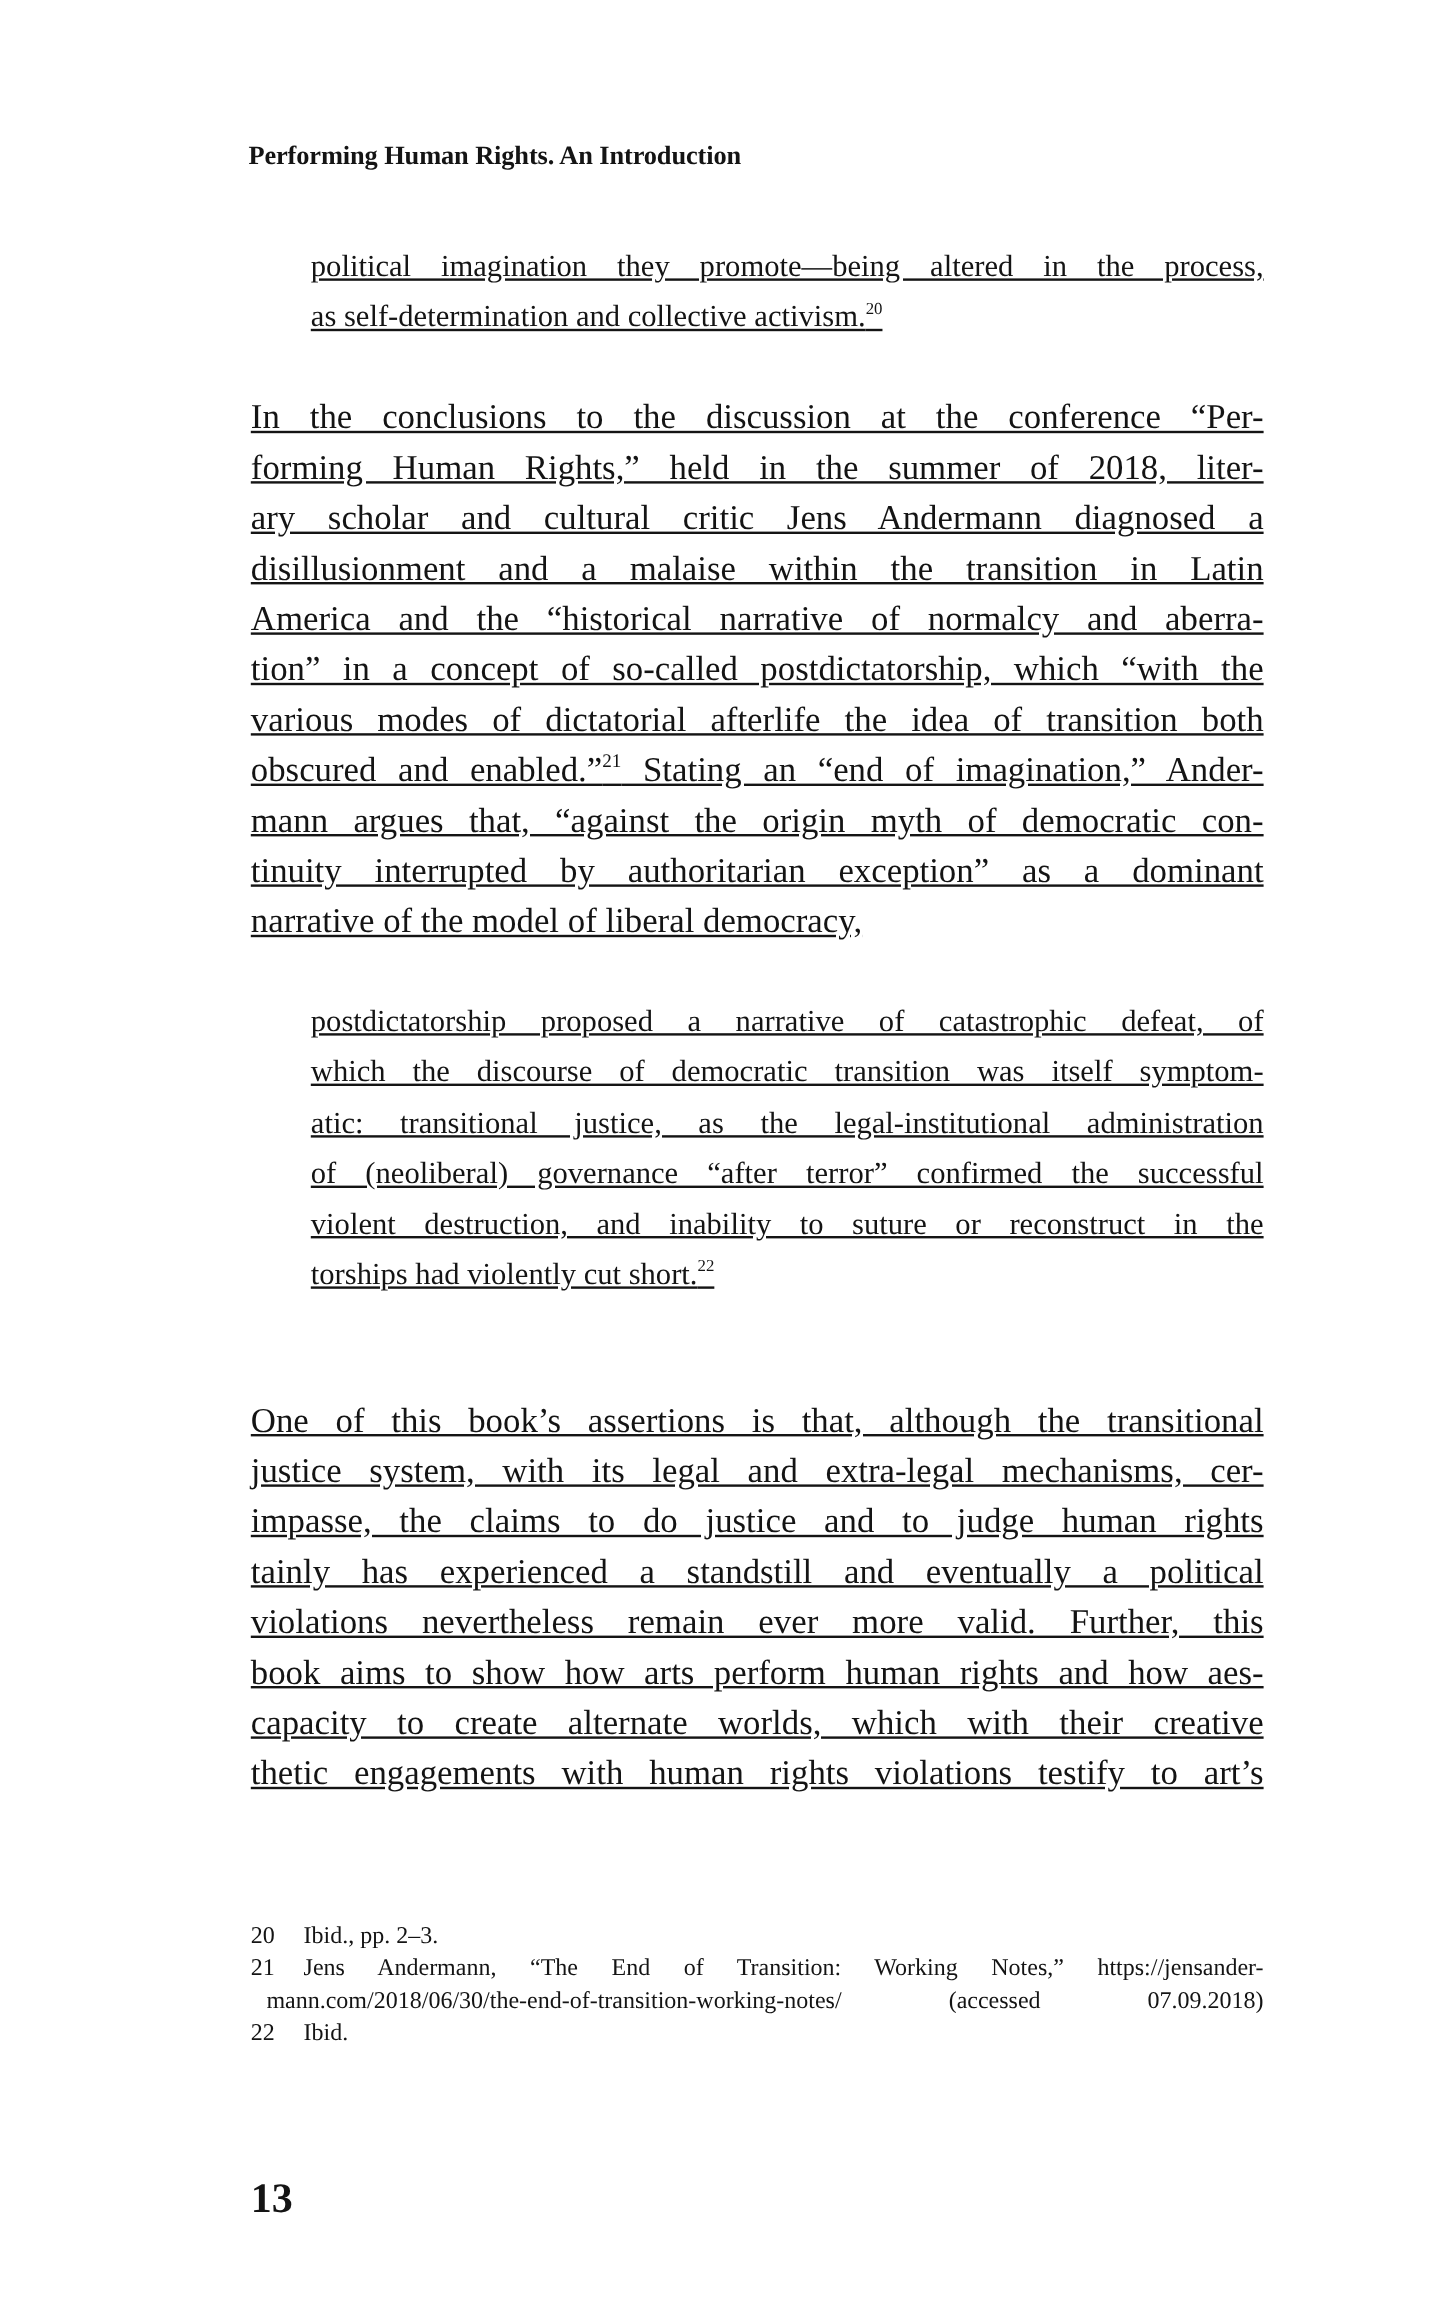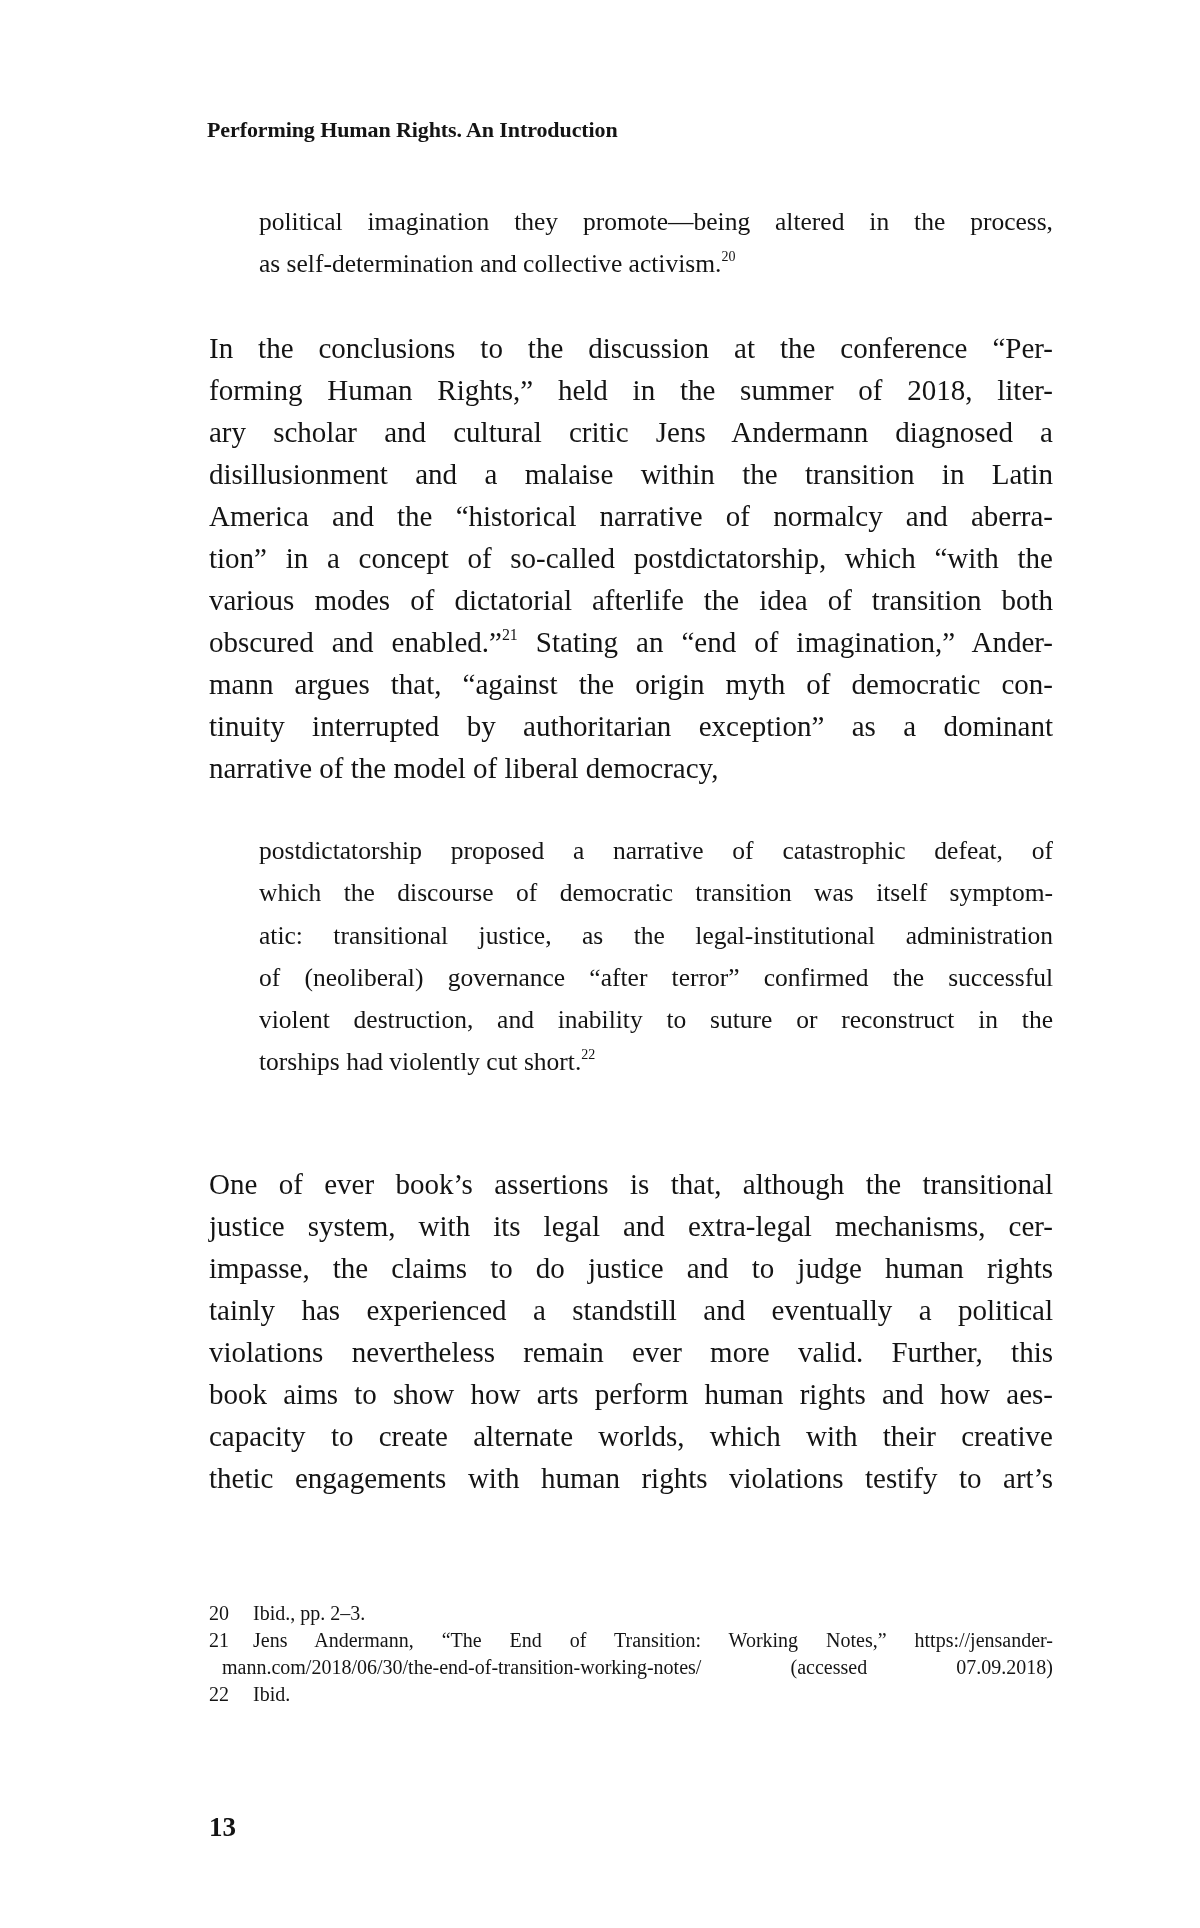--- a/index.html
+++ b/index.html
@@ -1,30 +1,30 @@
 <!DOCTYPE html>
 <html><head>
 <meta charset="utf-8">
 <style>
   html, body { margin: 0; padding: 0; background: #ffffff; }
   body { width: 1200px; height: 1928px; position: relative; overflow: hidden; color: #141414; font-family: "DejaVu Serif", "Liberation Serif", serif; }
   .page { position: absolute; left: 0; top: 0; width: 1200px; height: 1928px; }
   .running-head { position: absolute; left: 207px; top: 117px; font-family: "Liberation Serif", "DejaVu Serif", serif; font-weight: bold; font-size: 22px; letter-spacing: -0.1px; white-space: nowrap; }
-  .block { position: absolute; }
+  .block { position: absolute; text-decoration: underline; }
   .line { display: block; white-space: nowrap; overflow: visible; text-align: justify; text-align-last: justify; }
   .line.last { text-align-last: left; }
   .body-text { left: 209px; width: 844px; font-family: "Liberation Serif", "DejaVu Serif", serif; font-size: 29px; }
   .body-text .line { height: 42px; line-height: 42px; }
   .quote-text { left: 259px; width: 794px; font-family: "Liberation Serif", "DejaVu Serif", serif; font-size: 25.5px; }
   .quote-text .line { height: 42.3px; line-height: 42.3px; }
   sup { font-size: 0.55em; line-height: 0; vertical-align: 0.75em; }
   .footnotes { position: absolute; left: 209px; top: 1600px; width: 844px; font-family: Liberation Serif, serif; font-size: 20px; }
   .footnotes .line { height: 27px; line-height: 27px; }
   .fn-num { display: inline-block; width: 44px; text-align-last: left; }
-  .page-number { position: absolute; left: 209px; top: 1812px; font-family: "Liberation Serif", "DejaVu Serif", serif; font-weight: bold; font-size: 27px; }
+  .page-number { position: absolute; left: 209px; top: 1812px; font-family: "Liberation Serif", "DejaVu Serif", serif; font-weight: bold; font-size: 35px; }
 </style>
 </head>
 <body>
 
 <div class="page">
 
   <div class="running-head">Performing Human Rights. An Introduction</div>
 
   <div class="block quote-text" style="top:201px;">
     <span class="line" style="display: block;">political imagination they promote—being altered in the process,</span>
@@ -48,21 +48,21 @@
   <div class="block quote-text" style="top:830px;">
     <span class="line" style="display: block;">postdictatorship proposed a narrative of catastrophic defeat, of</span>
     <span class="line" style="display: block;">which the discourse of democratic transition was itself symptom-</span>
     <span class="line" style="display: block;">atic: transitional justice, as the legal-institutional administration</span>
     <span class="line" style="display: block;">of (neoliberal) governance “after terror” confirmed the successful</span>
     <span class="line" style="display: block;">violent destruction, and inability to suture or reconstruct in the</span>
     <span class="line last" style="display: block;"><span>torships had violently cut short.</span><sup>22</sup></span>
   </div>
 
   <div class="block body-text" style="top:1163px;">
-    <span class="line" style="display: block;">One of ever book’s assertions is that, although the transitional</span>
+    <span class="line" style="display: block;">One of this book’s assertions is that, although the transitional</span>
     <span class="line" style="display: block;">justice system, with its legal and extra-legal mechanisms, cer-</span>
     <span class="line" style="display: block;">impasse, the claims to do justice and to judge human rights</span>
     <span class="line" style="display: block;">tainly has experienced a standstill and eventually a political</span>
     <span class="line" style="display: block;">violations nevertheless remain ever more valid. Further, this</span>
     <span class="line" style="display: block;">book aims to show how arts perform human rights and how aes-</span>
     <span class="line" style="display: block;">capacity to create alternate worlds, which with their creative</span>
     <span class="line" style="display: block;">thetic engagements with human rights violations testify to art’s</span>
   </div>
 
   <div class="footnotes">

